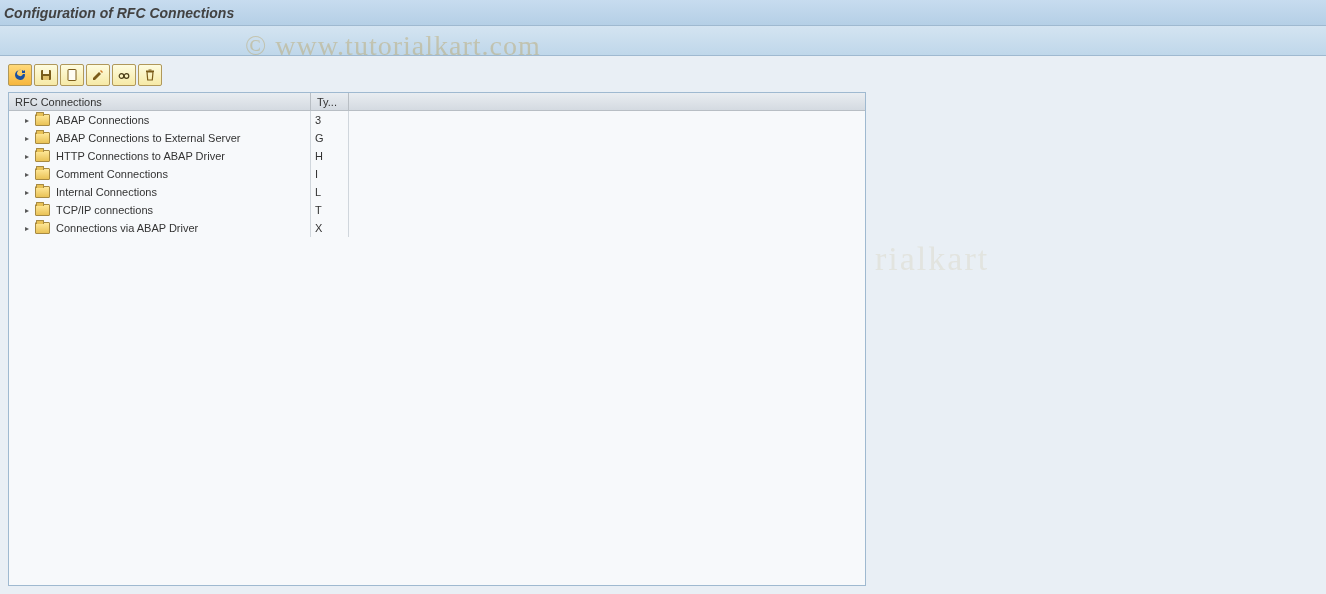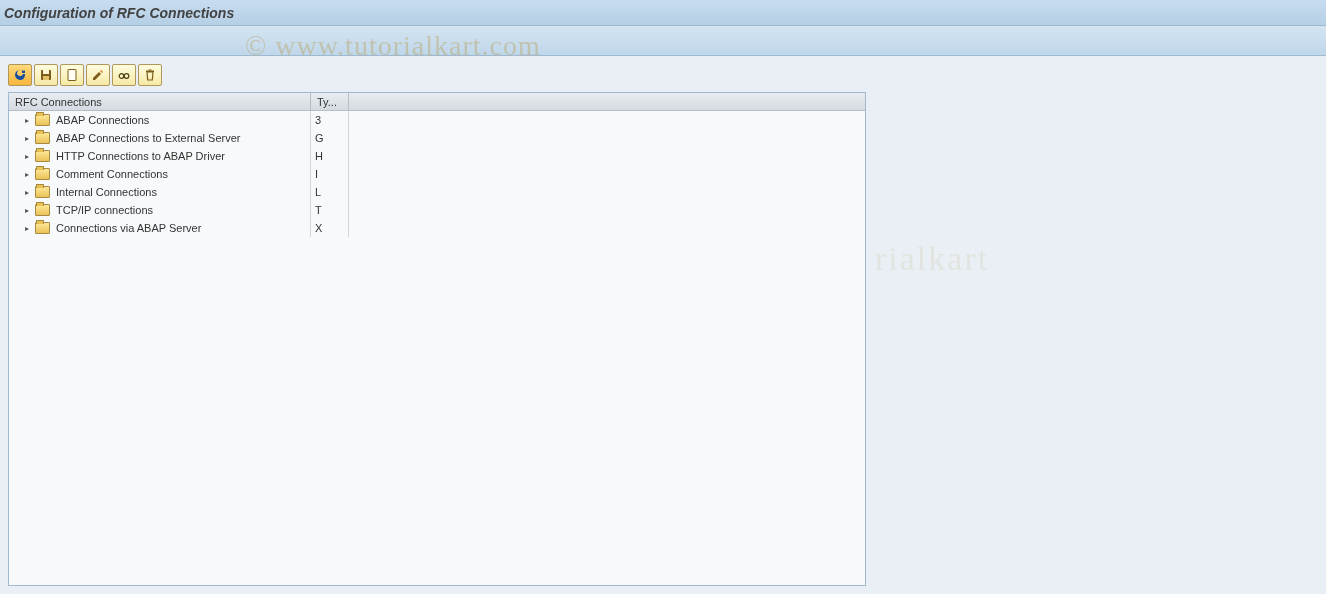--- a/index.html
+++ b/index.html
@@ -291,21 +291,21 @@
           <span>TCP/IP connections</span>
         </div>
         <div class="cell cell-type">T</div>
         <div class="cell cell-comment"></div>
       </div>
 
       <div class="tree-row">
         <div class="cell cell-name">
           <span class="expander">▸</span>
           <span class="folder-icon"></span>
-          <span>Connections via ABAP Server</span>
+          <span>Connections via ABAP Driver</span>
         </div>
         <div class="cell cell-type">X</div>
         <div class="cell cell-comment"></div>
       </div>
 
       <div class="tree-body-empty">
         <div class="v-divider v1"></div>
         <div class="v-divider v2"></div>
       </div>
 

